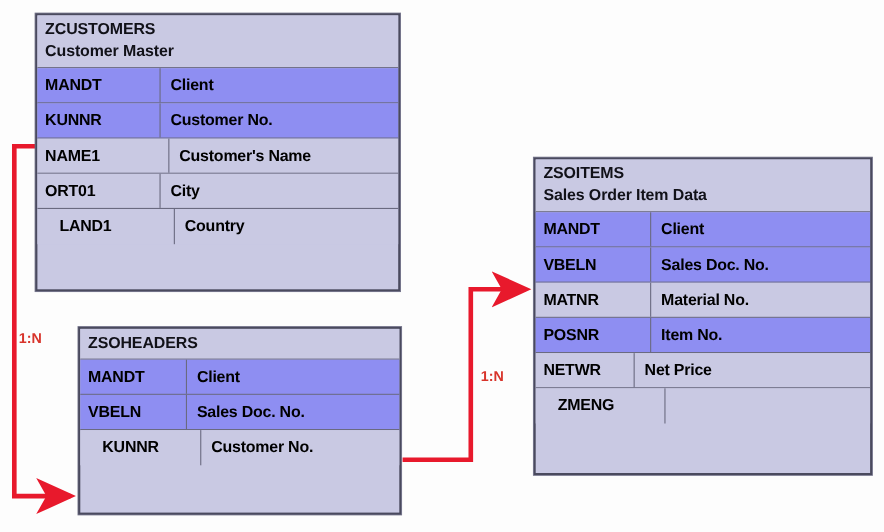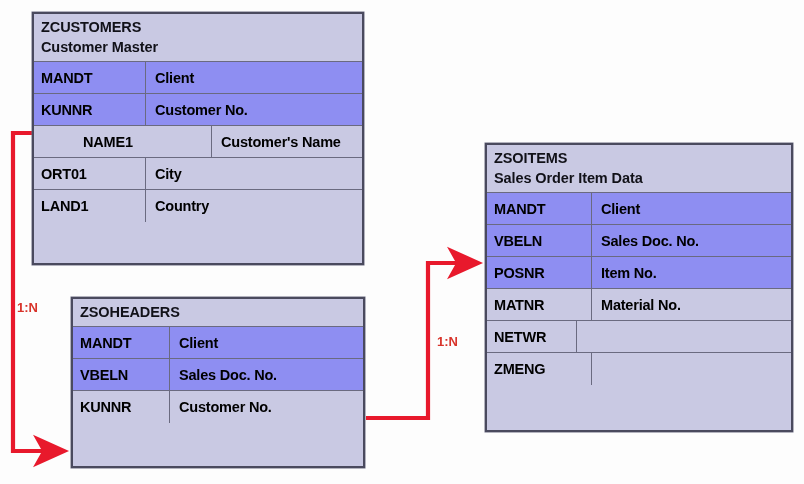--- a/index.html
+++ b/index.html
@@ -33,21 +33,21 @@
     white-space:nowrap;
     letter-spacing:-0.1px;
   }
   .row{
     display:flex;
     box-sizing:border-box;
     border-bottom:1.5px solid #6a6a80;
     background:#c9c9e3;
     height:32px;
   }
-  .row:last-child{border-bottom:none;}
+  .row:last-child{border-bottom:none;padding-left:13px;}
   .row.key{background:#8e8ef2;}
   .fld,.desc{
     font-weight:bold;
     font-size:14.5px;
     line-height:32px;
     color:#000000;
     white-space:nowrap;
     overflow:hidden;
     box-sizing:border-box;
     letter-spacing:-0.2px;
@@ -100,21 +100,21 @@
     </div>
     <div class="row key">
       <div class="fld" style="width:112px;">MANDT</div>
       <div class="desc">Client</div>
     </div>
     <div class="row key">
       <div class="fld" style="width:112px;">KUNNR</div>
       <div class="desc">Customer No.</div>
     </div>
     <div class="row">
-      <div class="fld" style="width:136px;margin-left:42px;">NAME1</div>
+      <div class="fld" style="width:120px;">NAME1</div>
       <div class="desc">Customer's Name</div>
     </div>
     <div class="row">
       <div class="fld" style="width:112px;">ORT01</div>
       <div class="desc">City</div>
     </div>
     <div class="row">
       <div class="fld" style="width:112px;">LAND1</div>
       <div class="desc">Country</div>
     </div>
@@ -144,29 +144,30 @@
       <div class="tdesc">Sales Order Item Data</div>
     </div>
     <div class="row key">
       <div class="fld" style="width:105px;">MANDT</div>
       <div class="desc">Client</div>
     </div>
     <div class="row key">
       <div class="fld" style="width:105px;">VBELN</div>
       <div class="desc">Sales Doc. No.</div>
     </div>
+    <div class="row">
+      <div class="fld" style="width:105px;">MATNR</div>
+      <div class="desc">Material No.</div>
+    </div>
     <div class="row key">
       <div class="fld" style="width:105px;">POSNR</div>
       <div class="desc">Item No.</div>
     </div>
     <div class="row">
-      <div class="fld" style="width:105px;">MATNR</div>
-      <div class="desc">Material No.</div>
-    </div>
-    <div class="row">
       <div class="fld" style="width:90px;">NETWR</div>
+      <div class="desc">Net Price</div>
     </div>
     <div class="row">
       <div class="fld" style="width:105px;">ZMENG</div>
     </div>
   </div>
 
 </div>
 
 </body></html>

